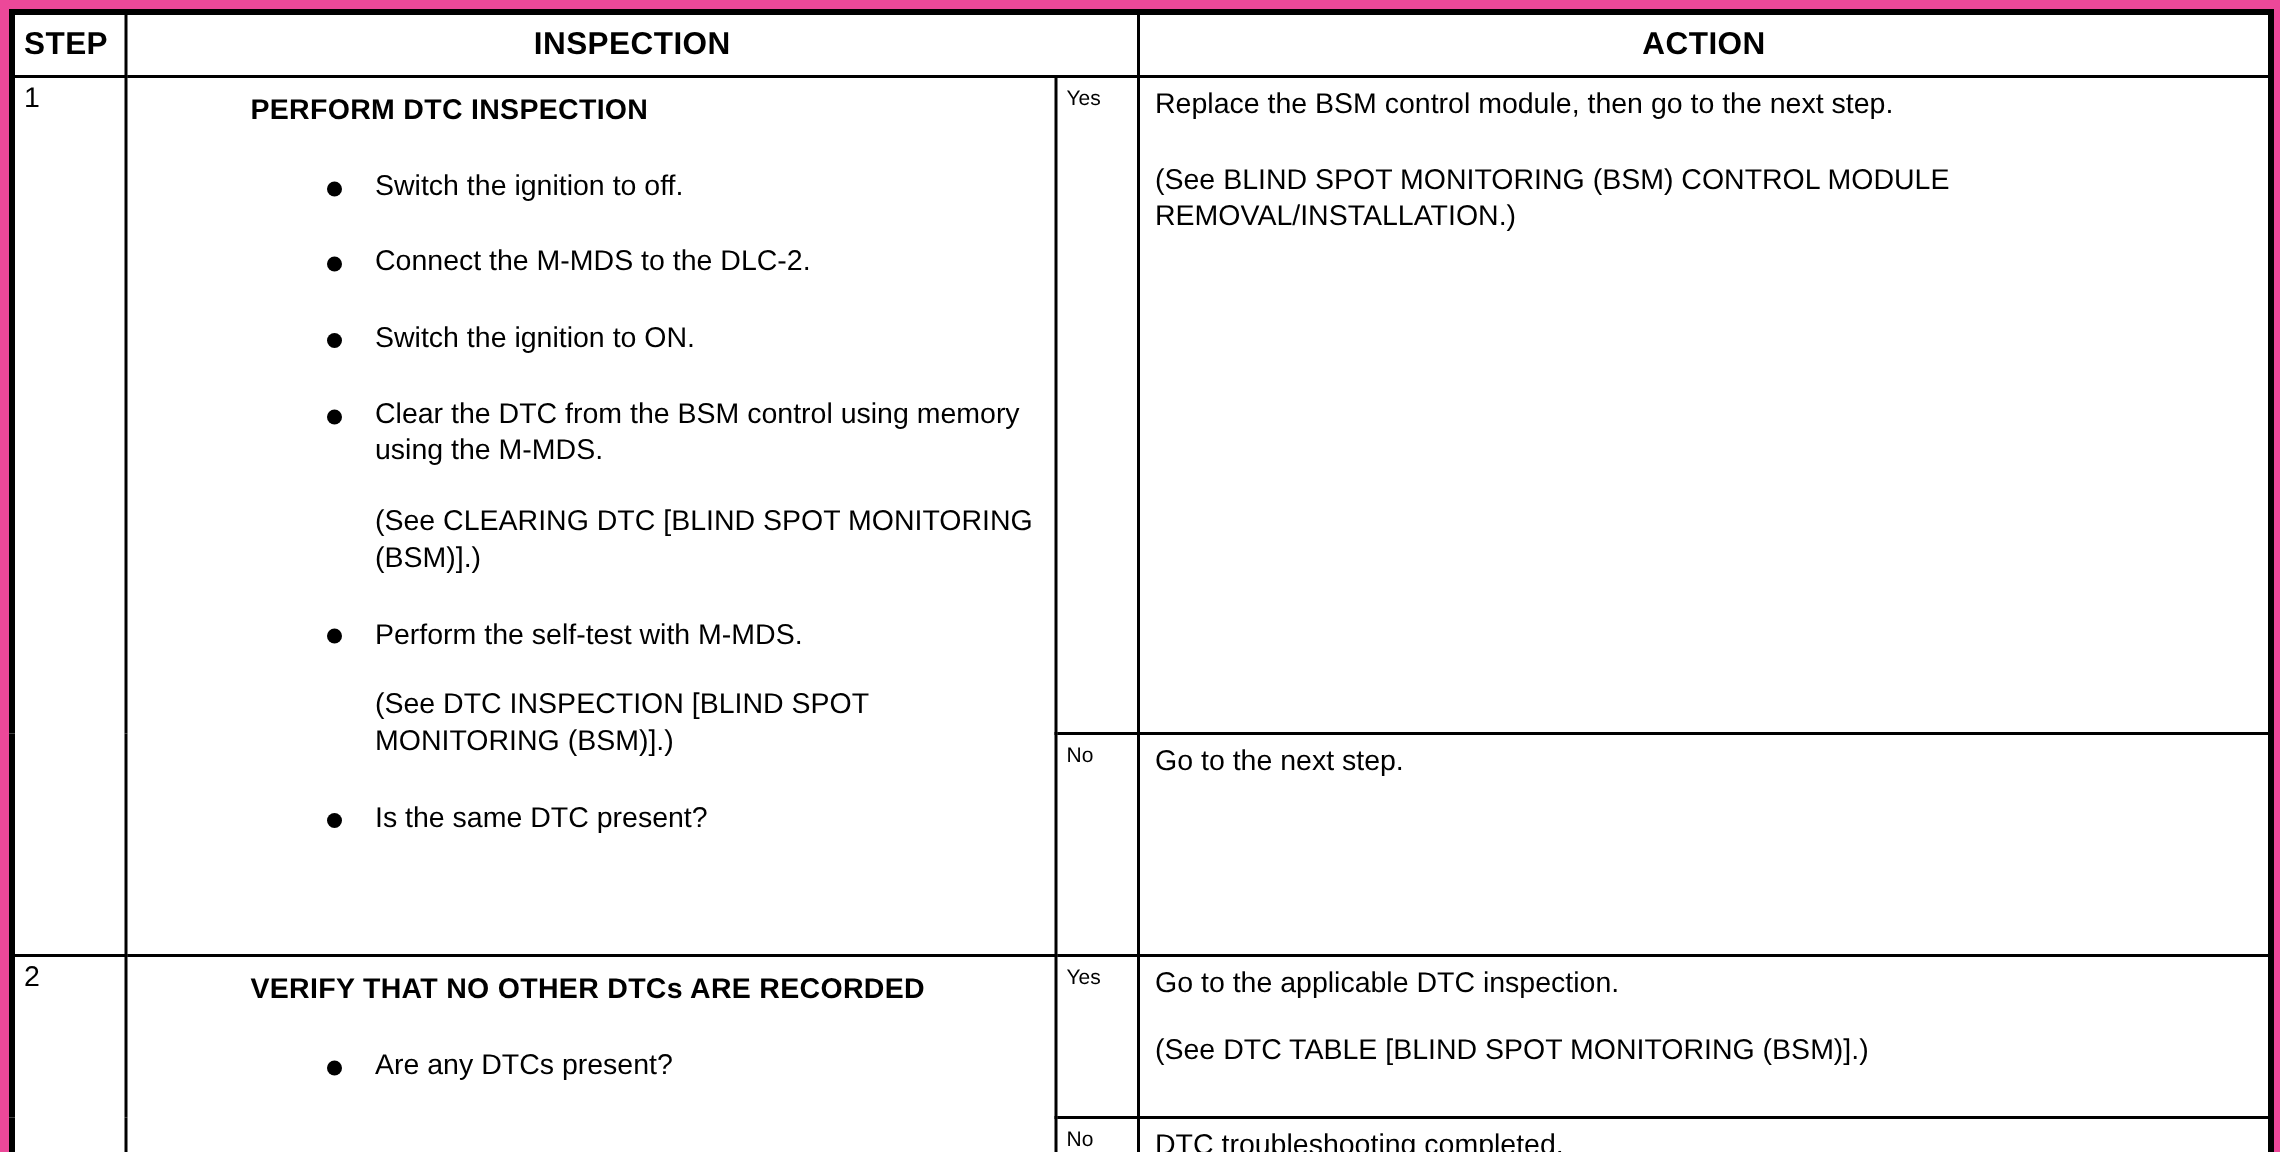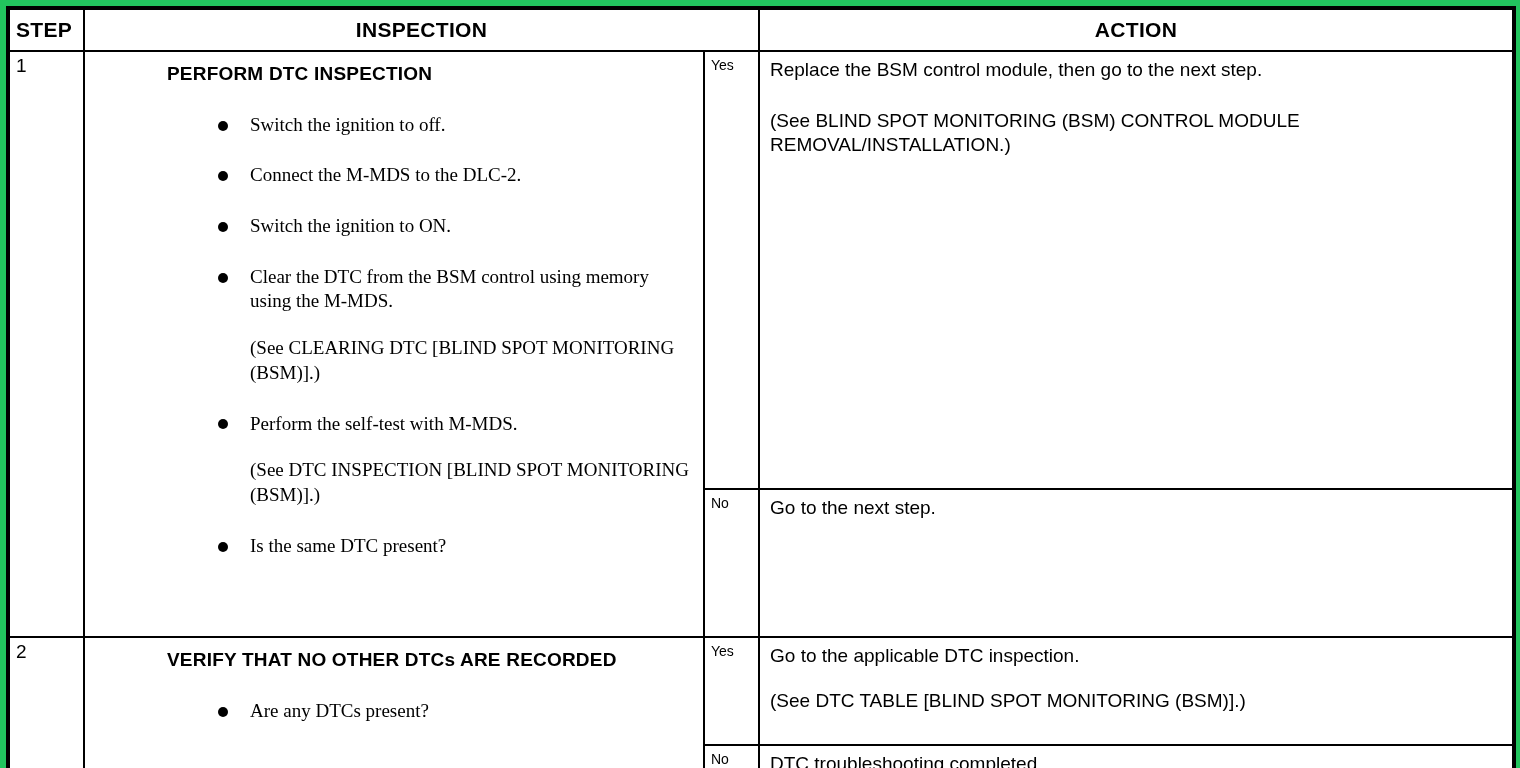--- a/index.html
+++ b/index.html
@@ -13,21 +13,21 @@
     height: 768px;
     font-family: "Liberation Sans", sans-serif;
     color: #000000;
     overflow: hidden;
   }
 
   .page {
     position: relative;
     width: 1520px;
     height: 768px;
-    background: #22c55e;
+    background: #ec4899;
   }
 
   
   .dtc-table {
     position: absolute;
     left: 6px;
     top: 6px;
     width: 1506px;
     height: 756px;
     border-collapse: collapse;
@@ -97,21 +97,20 @@
     list-style: none;
     margin: 0;
     padding: 0;
   }
   .insp-list li {
     position: relative;
     font-size: 19px;
     line-height: 1.30;
     margin: 26px 0 0 123px;
     padding-left: 32px;
-    font-family: Liberation Serif, serif;
   }
   .insp-list li.note {
     padding-left: 32px;
     margin-top: 22px;
   }
   .insp-list li .bullet {
     position: absolute;
     left: 0;
     top: 0.42em;
     width: 10px;

